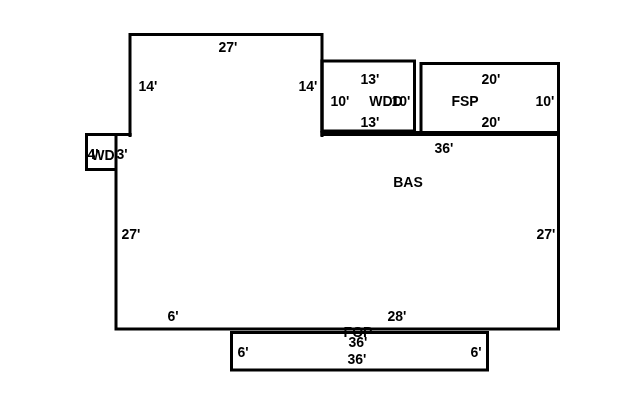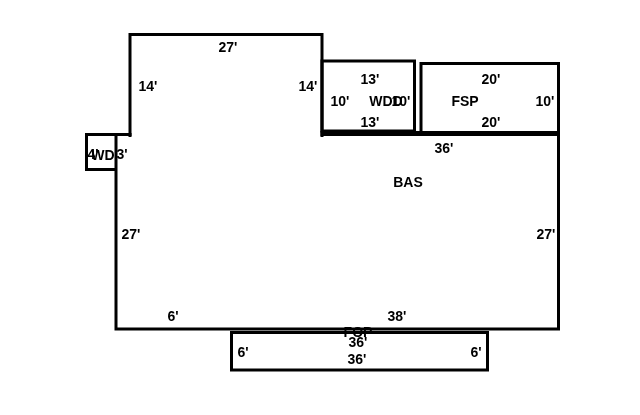--- a/index.html
+++ b/index.html
@@ -74,21 +74,21 @@
   <span class="lbl" style="left:491px; top:79px;">20'</span>
   <span class="lbl" style="left:465px; top:101px;">FSP</span>
   <span class="lbl" style="left:545px; top:101px;">10'</span>
   <span class="lbl" style="left:491px; top:122px;">20'</span>
 
   <span class="lbl" style="left:444px; top:148px;">36'</span>
   <span class="lbl" style="left:361px; top:182px;margin-left:47px;">BAS</span>
   <span class="lbl" style="left:131px; top:234px;">27'</span>
   <span class="lbl" style="left:546px; top:234px;">27'</span>
   <span class="lbl" style="left:173px; top:316px;">6'</span>
-  <span class="lbl" style="left:397px; top:316px;">38'</span>
+  <span class="lbl" style="left:397px; top:316px;">28'</span>
 
   <span class="lbl" style="left:93px;  top:154px;">4'</span>
   <span class="lbl" style="left:103px; top:155px;">WD</span>
   <span class="lbl" style="left:122px; top:154px;">3'</span>
 
   <span class="lbl" style="left:243px; top:352px;">6'</span>
   <span class="lbl" style="left:476px; top:352px;">6'</span>
   <span class="lbl" style="left:358px; top:342px;">36'</span>
   <span class="lbl" style="left:358px; top:332px;text-align:right;">FOP</span>
   <span class="lbl" style="left:357px; top:359px;">36'</span>

